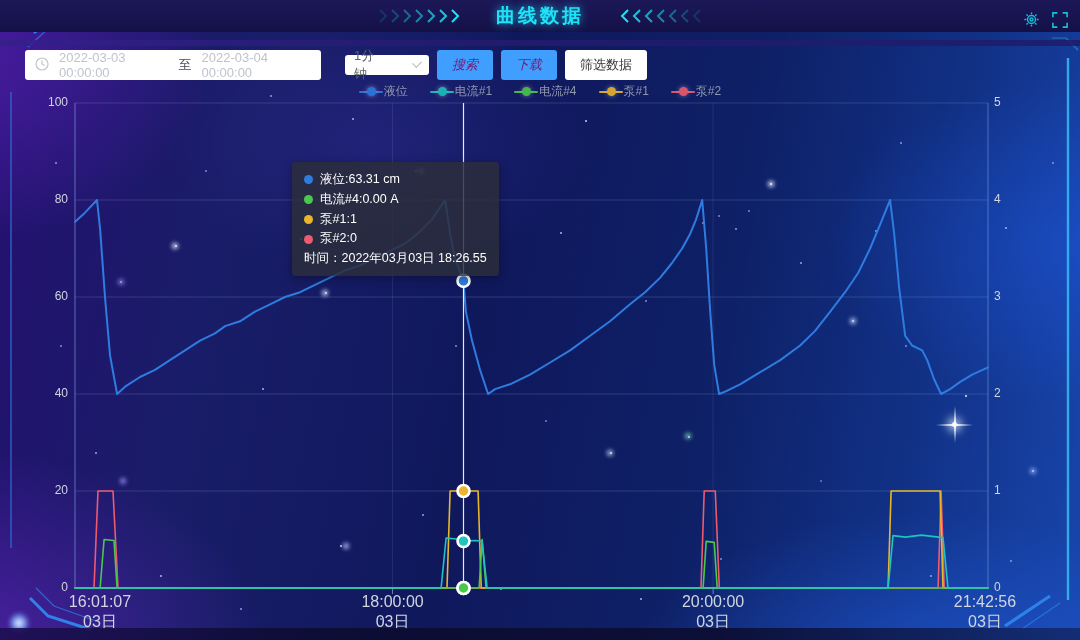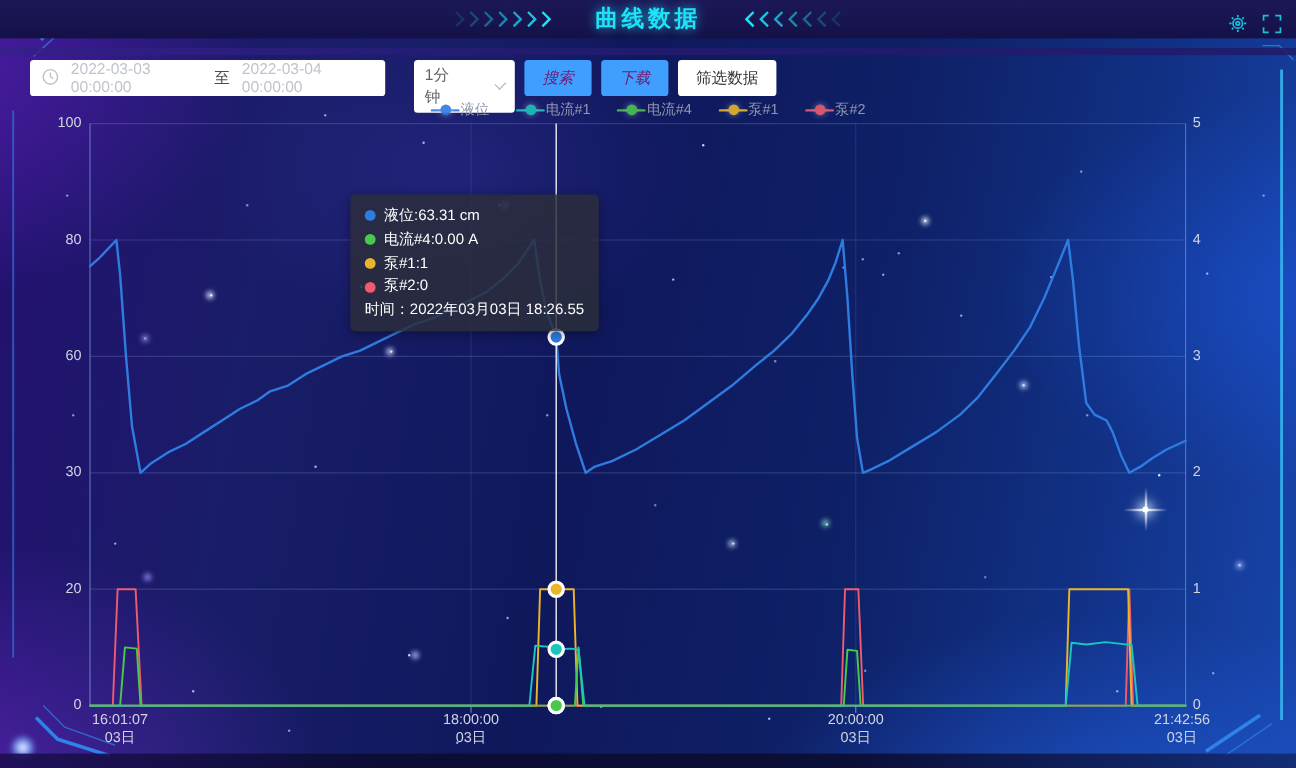--- a/index.html
+++ b/index.html
@@ -38,41 +38,41 @@
   .corner-glow{position:absolute;left:8px;top:612px;width:22px;height:22px;border-radius:50%;
     background:radial-gradient(circle,#fff, rgba(120,170,255,.8) 40%, transparent 70%);filter:blur(2px);pointer-events:none;}
   
   .header{position:absolute;left:0;top:0;width:1080px;height:32px;
     background:linear-gradient(180deg,#1c1857,#141148);display:flex;align-items:center;justify-content:center;gap:32px;}
   .band{position:absolute;left:0;top:40px;width:1080px;height:6px;background:linear-gradient(90deg,#34208a,#241c72 40%,#201a68);opacity:.85;}
   .title{color:#1ee3f7;font-size:19px;font-weight:bold;letter-spacing:3px;text-shadow:0 0 10px rgba(30,225,255,.75);}
   .win-icons{position:absolute;right:12px;top:11px;display:flex;gap:12px;align-items:center;}
   .win-icons svg{display:block;}
   
-  .toolbar{position:absolute;left:25px;top:50px;display:flex;gap:8px;font-size:13px;}
+  .toolbar{position:absolute;left:25px;top:50px;display:flex;gap:8px;align-items:center;font-size:13px;}
   .date-box{width:296px;height:30px;background:#fff;border-radius:3px;display:flex;align-items:center;gap:10px;padding:0 10px;box-sizing:border-box;}
   .date-val{color:#bfc3cc;}
   .date-sep{color:#4a4e57;}
-  .select-box{width:84px;height:44px;background:#fff;border-radius:3px;display:flex;align-items:center;justify-content:space-between;padding:0 9px;box-sizing:border-box;color:#606266;margin-left:16px;gap:36px;}
+  .select-box{width:84px;height:20px;background:#fff;border-radius:3px;display:flex;align-items:center;justify-content:space-between;padding:0 9px;box-sizing:border-box;color:#606266;margin-left:16px;gap:36px;}
   .chev-down{width:7px;height:7px;border-right:1.5px solid #b6bac2;border-bottom:1.5px solid #b6bac2;transform:rotate(45deg);margin-top:-4px;}
   .btn{height:30px;border:none;border-radius:3px;padding:0 15px;font-size:13px;cursor:pointer;font-family:inherit;}
   .btn-blue{background:#409eff;color:#701a75;font-style:italic;}
   .btn-white{background:#fff;color:#333;}
   
   .legend{position:absolute;left:0;top:83px;width:1080px;display:flex;justify-content:center;gap:22px;align-items:center;}
   .legend-item{display:flex;align-items:center;gap:1px;cursor:pointer;}
   .lg-line{width:24px;height:2px;border-radius:1px;position:relative;opacity:.9;}
   .lg-dot{position:absolute;left:8px;top:-3.5px;width:9px;height:9px;border-radius:50%;box-shadow:0 0 5px rgba(255,255,255,.45);}
   .lg-label{color:#9097ad;font-size:12px;}
   
   #chart-svg{position:absolute;left:0;top:0;width:1080px;height:640px;}
   .ylabels span{position:absolute;font-size:12px;color:#d0d5e2;}
   #y-left span{left:30px;width:38px;text-align:right;}
   #y-right span{left:994px;width:30px;text-align:left;}
-  .x-label{position:absolute;top:592px;width:90px;text-align:center;color:#d0d5e2;font-size:12px;line-height:1.25;}
+  .x-label{position:absolute;top:592px;width:90px;text-align:center;color:#d0d5e2;font-size:16px;line-height:1.25;}
   
   .tooltip{position:absolute;left:292px;top:162px;background:rgba(43,46,58,.83);border-radius:4px;padding:8px 12px 7px 12px;
     color:#fff;font-size:12.5px;line-height:1.58;white-space:nowrap;box-shadow:0 2px 8px rgba(0,0,0,.35);}
   .tt-row{display:flex;align-items:center;}
   .tt-dot{width:9px;height:9px;border-radius:50%;margin-right:7px;flex:none;}
   
   .frame{position:absolute;left:0;top:0;pointer-events:none;}
   .bottom-bar{position:absolute;left:0;bottom:0;width:1080px;height:12px;
     background:linear-gradient(90deg,#1c0f52,#0b0c30 30%,#0b0c30 66%,#122a6e);opacity:.9;}
 </style>
@@ -222,21 +222,21 @@
           <span class="lg-dot" style="background: rgb(239, 90, 110);"></span>
         </span>
       <span class="lg-label">泵#2</span>
     </div>
   </div>
 
   <div class="ylabels" id="y-left">
     <span style="top: 95px;">100</span>
     <span style="top: 192px;">80</span>
     <span style="top: 289px;">60</span>
-    <span style="top: 386px;">30</span>
+    <span style="top: 386px;">40</span>
     <span style="top: 483px;">20</span>
     <span style="top: 580px;">0</span>
   </div>
   <div class="ylabels" id="y-right">
     <span style="top: 95px;">5</span>
     <span style="top: 192px;">4</span>
     <span style="top: 289px;">3</span>
     <span style="top: 386px;">2</span>
     <span style="top: 483px;">1</span>
     <span style="top: 580px;">0</span>

